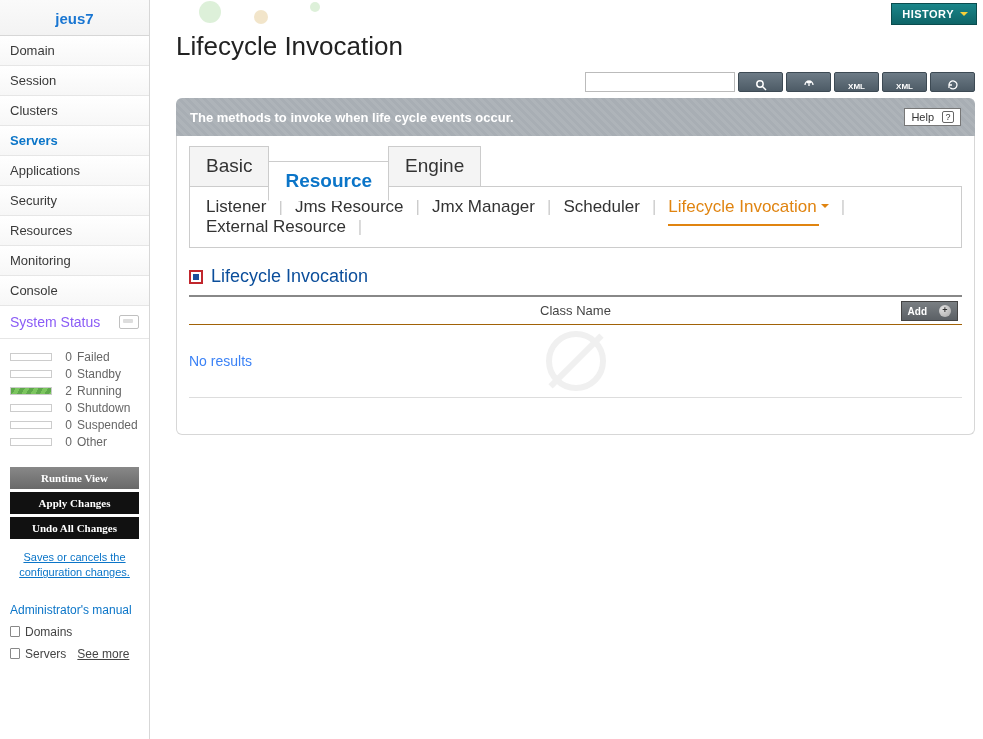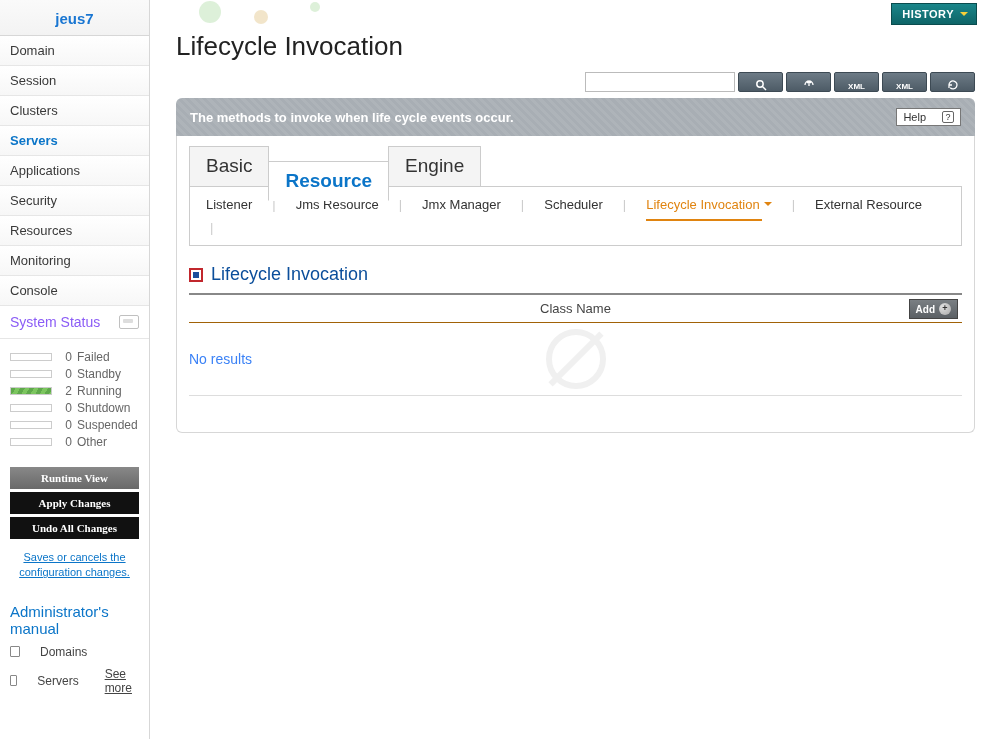--- a/index.html
+++ b/index.html
@@ -15,51 +15,51 @@
 .status-list { padding: 8px 10px 12px; }
 .status-row { display: flex; align-items: center; margin: 3px 0; font-size: 12px; color: #666; }
 .status-bar { width: 42px; height: 8px; border: 1px solid #ccc; margin-right: 8px; position: relative; }
 .status-bar.running::after { content: ""; position: absolute; inset: 0; background: repeating-linear-gradient(120deg,#5fa94b 0 4px,#7cc65f 4px 8px); }
 .status-count { width: 12px; text-align: right; margin-right: 5px; }
 .btn-stack { padding: 0 10px 8px; }
 .btn-stack button { display: block; width: 100%; margin: 3px 0; padding: 5px 0; font-size: 11px; font-weight: bold; border: 0; cursor: pointer; color: #fff; font-family: Liberation Serif, serif; }
 .btn-muted { background: linear-gradient(#888,#696969); }
 .btn-black { background: #111; }
 .config-note { font-size: 11px; color: #0b75c8; text-decoration: underline; text-align: center; display: block; padding: 0 14px 12px; line-height: 1.4; cursor: pointer; }
-.manual-head { padding: 10px 10px 4px; color: #0b75c8; font-size: 15px; }
-.manual-item { padding: 4px 10px; font-size: 12px; color: #444; display: flex; align-items: center; gap: 20px; cursor: pointer; }
+.manual-head { padding: 10px 10px 4px; color: #0b75c8; font-size: 12px; }
+.manual-item { padding: 4px 10px; font-size: 12px; color: #444; display: flex; align-items: center; gap: 5px; cursor: pointer; }
 .see-more { text-decoration: underline; color: #444; cursor: pointer; margin-left: 6px; }
 .book-icon { width: 10px; height: 11px; border: 1px solid #888; border-radius: 1px; display: inline-block; position: relative; }
 .main { margin-left: 150px; padding: 0 0 0 26px; position: relative; z-index: 1; }
 .topbar { display: flex; justify-content: flex-end; padding: 3px 6px 2px 0; }
 .history-btn { background: linear-gradient(#1a868a,#0e6467); color: #fff; font-size: 11px; font-weight: bold; padding: 4px 22px 4px 10px; position: relative; border: 1px solid #0a4c4e; cursor: pointer; letter-spacing: 0.5px; }
 .history-btn::after { content: ""; position: absolute; right: 8px; top: 8px; border: 4px solid transparent; border-top-color: #f6cf3a; }
 .page-title { font-size: 26px; font-weight: 500; color: #222; padding: 4px 0 6px; }
 .toolbar-row { display: flex; justify-content: flex-end; align-items: center; gap: 3px; padding: 4px 8px 6px 0; }
 .search-input { width: 150px; height: 20px; border: 1px solid #bbb; padding: 0 4px; font-size: 12px; }
 .tool-btn { width: 45px; height: 20px; background: linear-gradient(#6d7b86,#4d5b66); border: 1px solid #3d4a54; border-radius: 2px; display: flex; align-items: flex-end; justify-content: center; cursor: pointer; color: #fff; font-size: 8px; font-weight: bold; }
 .desc-bar { background: #a8aeb4 repeating-linear-gradient(45deg, rgba(255,255,255,0.07) 0 3px, transparent 3px 6px); border-radius: 6px 6px 0 0; padding: 10px 14px; color: #fff; font-weight: bold; display: flex; justify-content: space-between; align-items: center; margin-right: 8px; }
-.help-btn { background: #fff; color: #333; font-size: 11px; padding: 2px 6px; border: 1px solid #777; cursor: pointer; display: flex; align-items: center; gap: 16px; font-weight: normal; }
+.help-btn { background: #fff; color: #333; font-size: 11px; padding: 2px 6px; border: 1px solid #777; cursor: pointer; display: flex; align-items: center; gap: 8px; font-weight: normal; }
 .help-q { border: 1px solid #666; border-radius: 2px; width: 12px; height: 12px; font-size: 9px; line-height: 10px; text-align: center; }
 .content-body { border: 1px solid #d7d7d7; border-top: none; padding: 10px 12px 36px; margin-right: 8px; border-radius: 0 0 6px 6px; }
 .tabs { display: flex; border-bottom: 1px solid #ccc; }
 .tab { padding: 8px 16px; border: 1px solid #ccc; border-bottom: none; background: #f4f4f4; font-size: 19px; cursor: pointer; margin-right: -1px; color: #333; }
 .tab.active { background: #fff; border-bottom: 1px solid #fff; position: relative; top: 15px; color: #0b75c8; font-weight: 600; }
-.subtabs { border: 1px solid #ccc; border-top: none; padding: 10px 12px; display: flex; flex-wrap: wrap; gap: 8px; font-size: 13px; align-items: flex-end; }
+.subtabs { border: 1px solid #ccc; border-top: none; padding: 10px 12px; display: flex; flex-wrap: wrap; gap: 0; font-size: 17px; align-items: flex-end; }
 .subtab { color: #333; cursor: pointer; padding: 0 4px; }
 .subtab.active { color: #e08410; font-weight: 500; position: relative; }
 .subtab.active::after { content: ""; position: absolute; left: 4px; right: 14px; bottom: -9px; height: 2px; background: #e08410; }
 .subtab-caret { display: inline-block; margin-left: 4px; border: 4px solid transparent; border-top-color: #e08410; vertical-align: middle; }
 .sep { color: #ccc; margin: 0 8px; }
 .section-head { display: flex; align-items: center; gap: 8px; margin: 18px 0 8px; font-size: 18px; color: #0b4e9b; font-weight: 500; }
 .section-icon { width: 14px; height: 14px; border: 2px solid #c1272d; position: relative; }
 .section-icon::after { content: ""; position: absolute; inset: 2px; background: #1a4f9c; }
 .table-wrap { border-top: 2px solid #888; border-bottom: 1px solid #ddd; position: relative; }
 .table-head { display: flex; align-items: center; padding: 6px 8px; border-bottom: 1px solid #a16207; font-size: 13px; color: #444; justify-content: center; position: relative; }
-.add-btn { position: absolute; right: 4px; top: 4px; background: linear-gradient(#7a7f83,#5b6065); color: #fff; font-size: 10px; font-weight: bold; padding: 3px 6px; border: 1px solid #444; cursor: pointer; display: flex; align-items: center; gap: 4px; }
+.add-btn { position: absolute; right: 4px; top: 4px; background: linear-gradient(#7a7f83,#5b6065); color: #fff; font-size: 10px; font-weight: bold; padding: 3px 6px; border: 1px solid #444; cursor: pointer; display: flex; align-items: center; gap: 12px; }
 .add-plus { width: 12px; height: 12px; border-radius: 50%; background: radial-gradient(circle at 30% 30%, #e0e0e0, #aaa); color: #333; font-size: 9px; line-height: 11px; text-align: center; font-weight: bold; }
 .no-results { padding: 28px 0; color: #3b82f6; font-size: 14px; position: relative; }
 .ghost { position: absolute; left: 50%; top: 50%; transform: translate(-50%,-50%); width: 60px; height: 60px; border: 6px solid #f0f0f0; border-radius: 50%; z-index: -1; }
 .ghost::after { content: ""; position: absolute; width: 72px; height: 6px; background: #f0f0f0; top: 21px; left: -12px; transform: rotate(-45deg); }
 </style>
 </head>
 <body>
 
 <div class="deco-circle" style="width:22px;height:22px;background:#c7e6c0;left:199px;top:1px;"></div>
 <div class="deco-circle" style="width:14px;height:14px;background:#e9d4a6;left:254px;top:10px;"></div>

